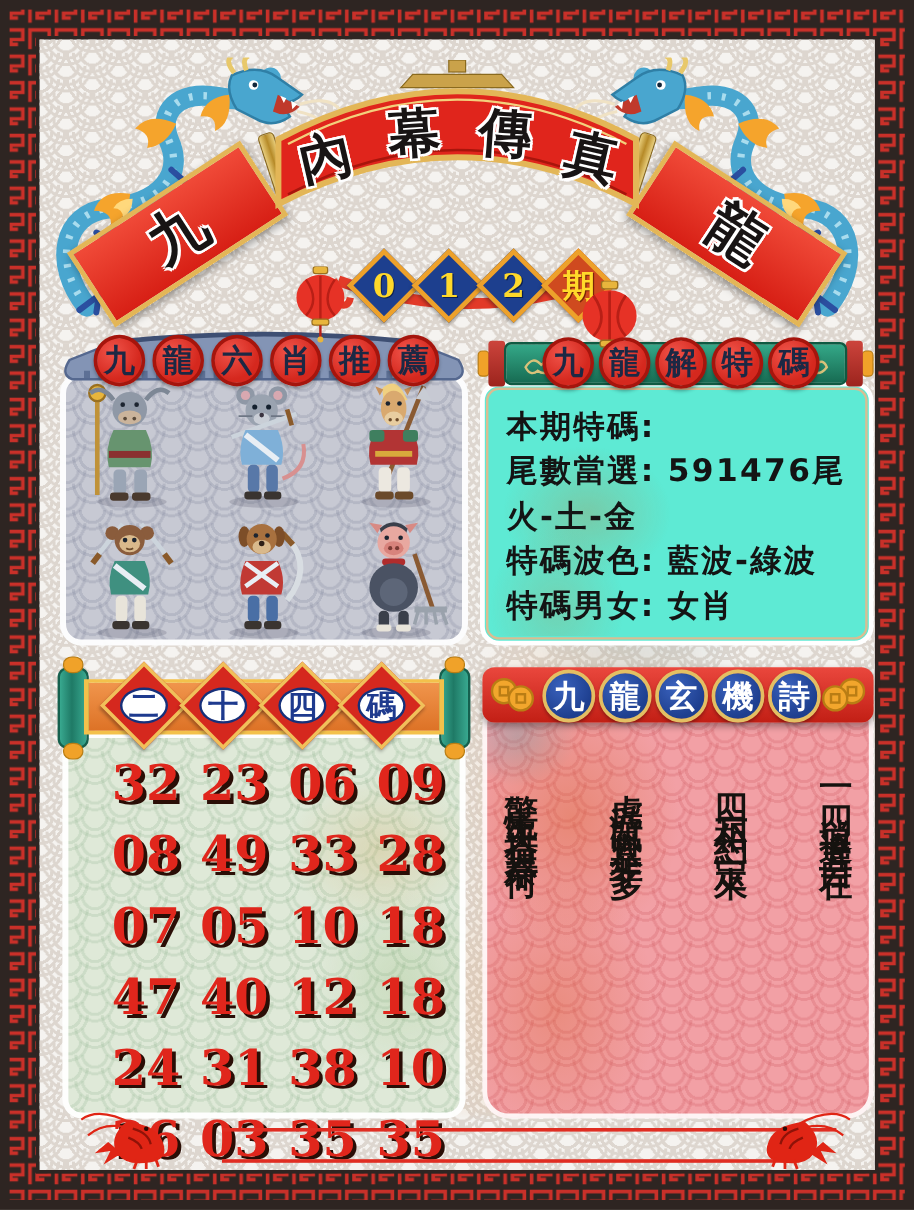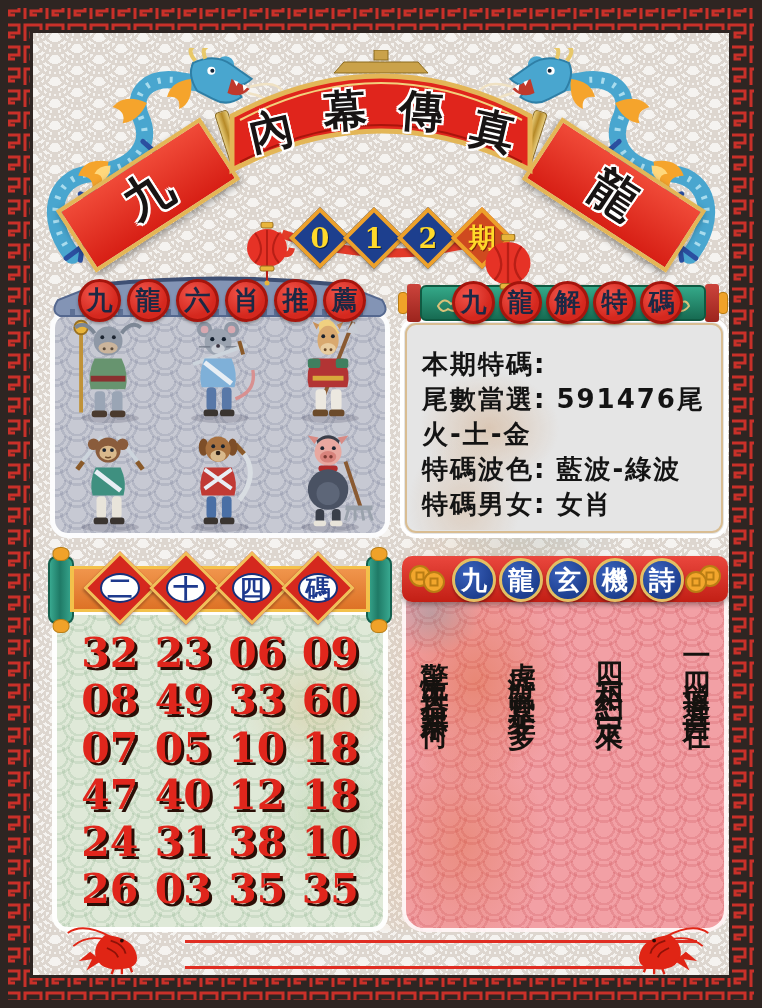--- a/index.html
+++ b/index.html
@@ -89,23 +89,23 @@
 
   
   .scroll-bar { position:absolute; left:398px; top:284px; width:330px; height:38px; z-index:3; }
   .sb-knob { position:absolute; width:10px; height:22px; top:8px; background:#f0a229; border:1px solid #b97d14; border-radius:4px; }
   .sb-cap { position:absolute; width:14px; top:0; bottom:0; background:linear-gradient(#cc443c,#9c241d); border-radius:3px; }
   .sb-green { position:absolute; left:22px; right:22px; top:1px; bottom:1px;
     background:linear-gradient(#34a888,#176b52); border:2px solid #0f5a42; border-radius:6px; }
   .sb-curl { position:absolute; top:7px; }
   .jiete-title { left:452px; top:281px; gap:4px; }
   .jiete-body { position:absolute; left:400px; top:318px; width:328px; height:220px; z-index:2;
-    background:#e5e5e5; border:4px solid #ffffff; outline:2px solid #d9bd92; outline-offset:-7px;
+    background:#5eead4; border:4px solid #ffffff; outline:2px solid #d9bd92; outline-offset:-7px;
     border-radius:16px; padding:16px 10px 12px 18px;
-    display:flex; flex-direction:column; justify-content:flex-end; }
+    display:flex; flex-direction:column; justify-content:space-between; }
   .jiete-body::before { content:''; position:absolute; inset:4px; border-radius:12px; pointer-events:none;
     background:
       radial-gradient(100px 80px at 26% 50%, rgba(190,115,45,.26), rgba(0,0,0,0) 70%),
       radial-gradient(80px 95px at 18% 88%, rgba(190,115,45,.20), rgba(0,0,0,0) 70%); }
   .info-row { position:relative; display:flex; align-items:baseline; font-weight:bold; color:#141414;
     font-size:26px; letter-spacing:2px; font-family:"DejaVu Sans", sans-serif; white-space:nowrap; }
   .info-label { margin-right:10px; }
 
   
   .roller { position:absolute; width:26px; height:68px; top:556px; z-index:3;
@@ -130,22 +130,22 @@
     background-color:#dfe9d8;
     background-image:
       radial-gradient(circle 22px at 50% 0, rgba(0,0,0,0) 0 9px, rgba(130,170,130,.20) 9px 11.5px, rgba(0,0,0,0) 11.5px 14.5px, rgba(130,170,130,.20) 14.5px 17px, rgba(0,0,0,0) 17px 22px),
       radial-gradient(circle 22px at 50% 0, rgba(0,0,0,0) 0 9px, rgba(130,170,130,.20) 9px 11.5px, rgba(0,0,0,0) 11.5px 14.5px, rgba(130,170,130,.20) 14.5px 17px, rgba(0,0,0,0) 17px 22px);
     background-size:44px 22px; background-position:0 0,22px 11px;
     border:5px solid rgba(255,255,255,.95); border-radius:16px; }
   .codes-body::before { content:''; position:absolute; inset:0; border-radius:12px; pointer-events:none;
     background:
       radial-gradient(110px 90px at 80% 30%, rgba(200,150,60,.22), rgba(0,0,0,0) 70%),
       radial-gradient(100px 110px at 85% 65%, rgba(120,170,90,.20), rgba(0,0,0,0) 70%); }
-  .codes-grid { position:absolute; left:16px; top:16px; width:294px; display:grid;
-    grid-template-columns:repeat(4,1fr); row-gap:3px; justify-items:center; }
+  .codes-grid { position:absolute; left:28px; top:16px; width:294px; display:grid;
+    grid-template-columns:repeat(4,1fr); row-gap:15px; justify-items:center; }
   .num { font-family:"DejaVu Serif", serif; font-weight:bold; font-size:41px; color:#e0261c;
     text-shadow:3px 3px 0 #2a0e06; line-height:1.08; }
 
   
   .poem-header { position:absolute; left:402px; top:556px; width:326px; height:46px; z-index:3;
     background:linear-gradient(#ea473d,#c21f15); border-radius:10px; box-shadow:0 3px 5px rgba(0,0,0,.3); }
   .poem-title { left:452px; top:558px; gap:3px; }
   .coins { position:absolute; top:7px; }
   .coins-left { left:4px; } .coins-right { right:4px; transform:scaleX(-1); }
   .poem-body { position:absolute; left:402px; top:582px; width:326px; height:350px; z-index:2;
@@ -523,21 +523,21 @@
     </div>
   <div class="codes-body">
     <div class="codes-grid">
       <span class="num">32</span>
       <span class="num">23</span>
       <span class="num">06</span>
       <span class="num">09</span>
       <span class="num">08</span>
       <span class="num">49</span>
       <span class="num">33</span>
-      <span class="num">60</span>
+      <span class="num">28</span>
       <span class="num">07</span>
       <span class="num">05</span>
       <span class="num">10</span>
       <span class="num">18</span>
       <span class="num">47</span>
       <span class="num">40</span>
       <span class="num">12</span>
       <span class="num">18</span>
       <span class="num">24</span>
       <span class="num">31</span>

